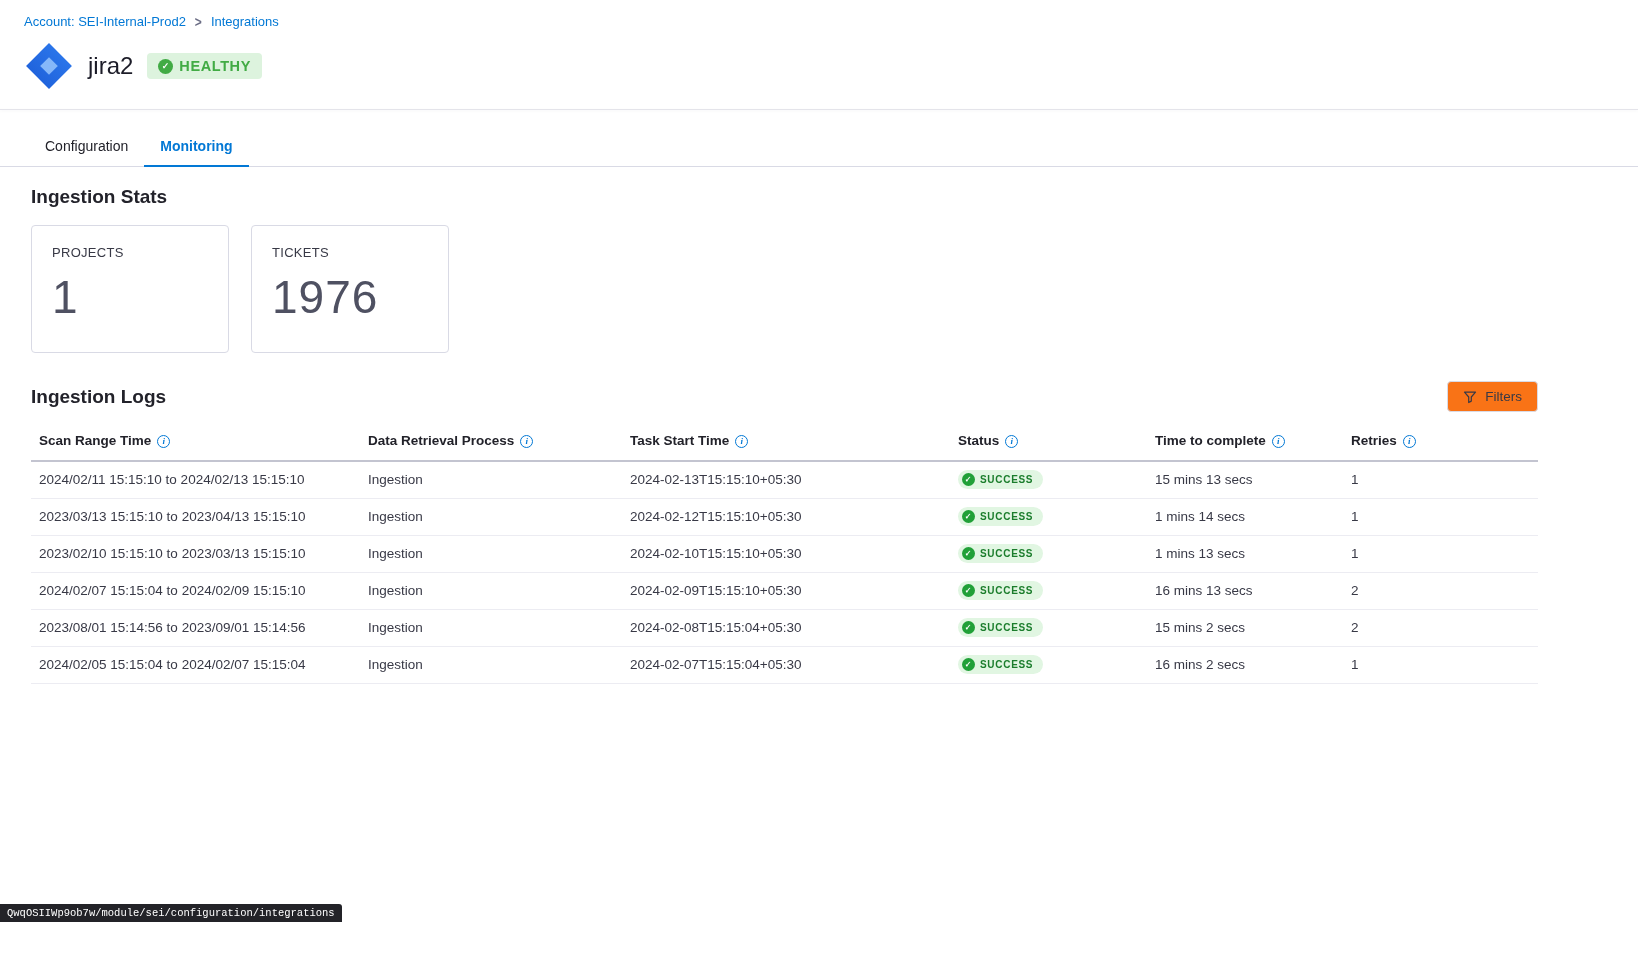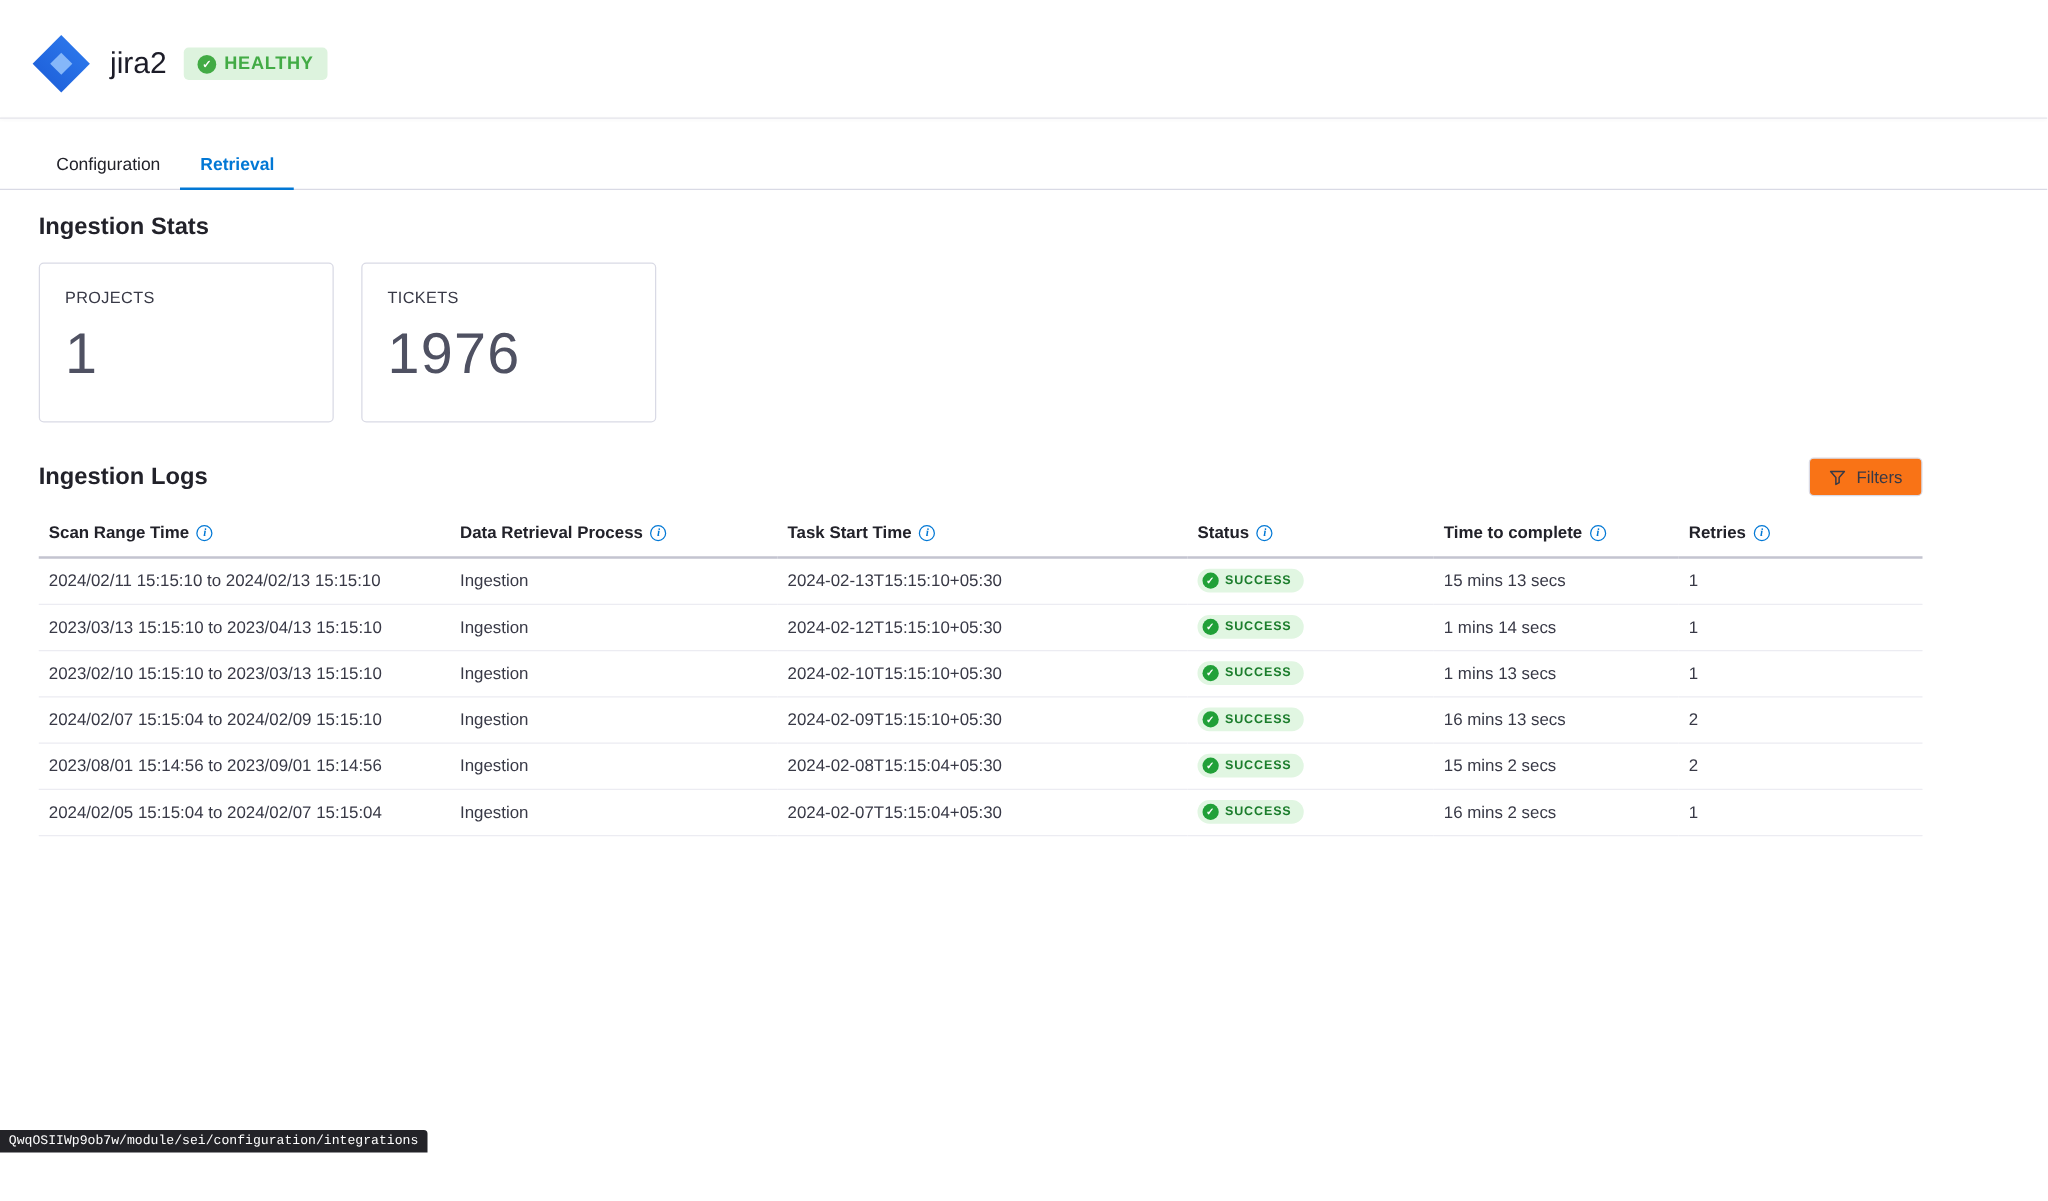--- a/index.html
+++ b/index.html
@@ -41,21 +41,21 @@
   .tab.active { color: var(--accent, #0278d5); font-weight: 700; }
   .tab.active::after { content: ""; position: absolute; left: 0; right: 0; bottom: -1px; height: 2px; background: var(--accent, #0278d5); }
 
   
   .content { padding-left: 31px; }
   .section-heading { font-size: 19px; font-weight: 700; color: #22222a; }
   .stats-heading { margin: 19px 0 17px; }
 
   .cards { display: flex; gap: 22px; }
   .card {
-    width: 236px; height: 128px;
+    width: 198px; height: 128px;
     border: 1px solid var(--border, #d9dae5); border-radius: 4px;
     background: #fff; padding: 19px 20px;
   }
   .card-label { font-size: 13px; color: #383946; letter-spacing: .3px; }
   .card-value { font-size: 46px; font-weight: 400; color: var(--value_gray, #4f5162); margin-top: 10px; letter-spacing: 1px; }
 
   .logs-header { display: flex; align-items: center; justify-content: space-between; width: 1507px; margin-top: 28px; }
   .filters-btn {
     display: inline-flex; align-items: center; gap: 8px;
     border: 1px solid var(--border, #d9dae5); border-radius: 4px;
@@ -101,20 +101,25 @@
   .url-tooltip {
     position: absolute; left: 0; top: 904px;
     background: #232328; color: #fff; font-size: 10.5px;
     padding: 3px 7px; border-top-right-radius: 3px; white-space: nowrap; font-family: Liberation Mono, monospace;
   }
 </style>
 </head>
 <body>
 
 <div class="topbar">
+  <div class="breadcrumb">
+    <a href="#">Account: SEI-Internal-Prod2</a>
+    <span class="crumb-sep">&gt;</span>
+    <a href="#">Integrations</a>
+  </div>
   <div class="title-row">
     <span class="jira-logo">
       <svg viewBox="0 0 48 48" aria-hidden="true">
         <defs>
           <linearGradient id="jg" x1="0" y1="1" x2="1" y2="0">
             <stop offset="0" stop-color="#1b5bd6"></stop>
             <stop offset="1" stop-color="#2f7df0"></stop>
           </linearGradient>
         </defs>
         <polygon points="24,2 46,24 24,46 2,24" fill="url(#jg)"></polygon>
@@ -126,21 +131,21 @@
       <span class="check-circle">✓</span>
       <span>HEALTHY</span>
     </span>
   </div>
 </div>
 
 <div class="head-divider"></div>
 
 <div class="tabs">
   <div class="tab">Configuration</div>
-  <div class="tab active">Retrieval</div>
+  <div class="tab active">Monitoring</div>
 </div>
 
 <div class="content">
 
   <h2 class="section-heading stats-heading">Ingestion Stats</h2>
 
   <div class="cards">
     <div class="card">
       <div class="card-label">PROJECTS</div>
       <div class="card-value">1</div>

